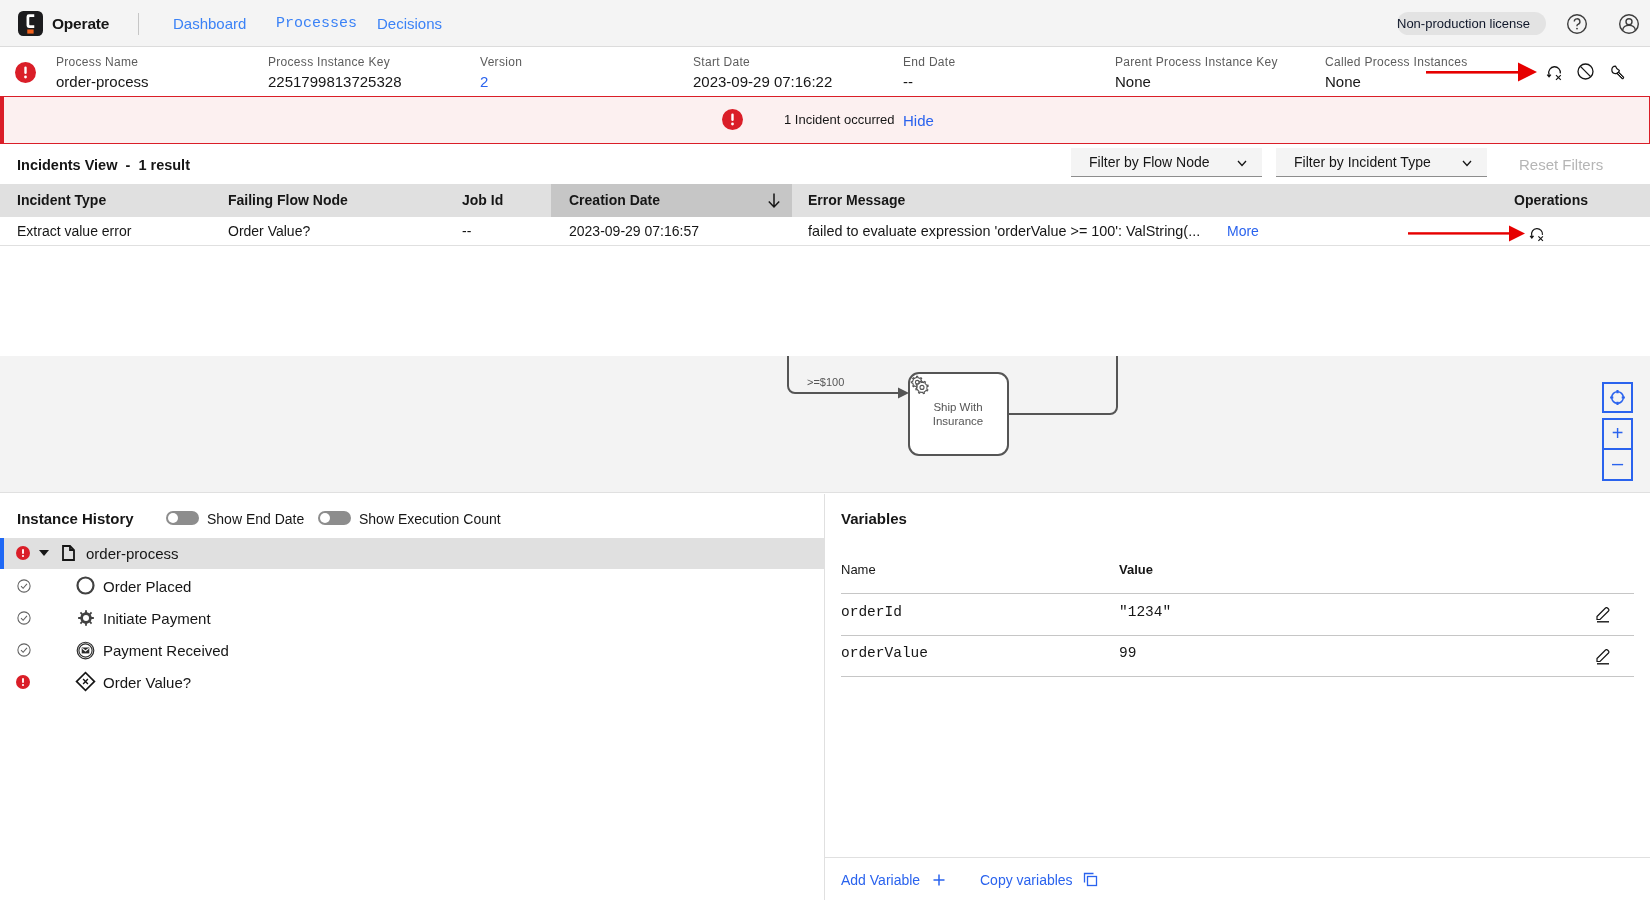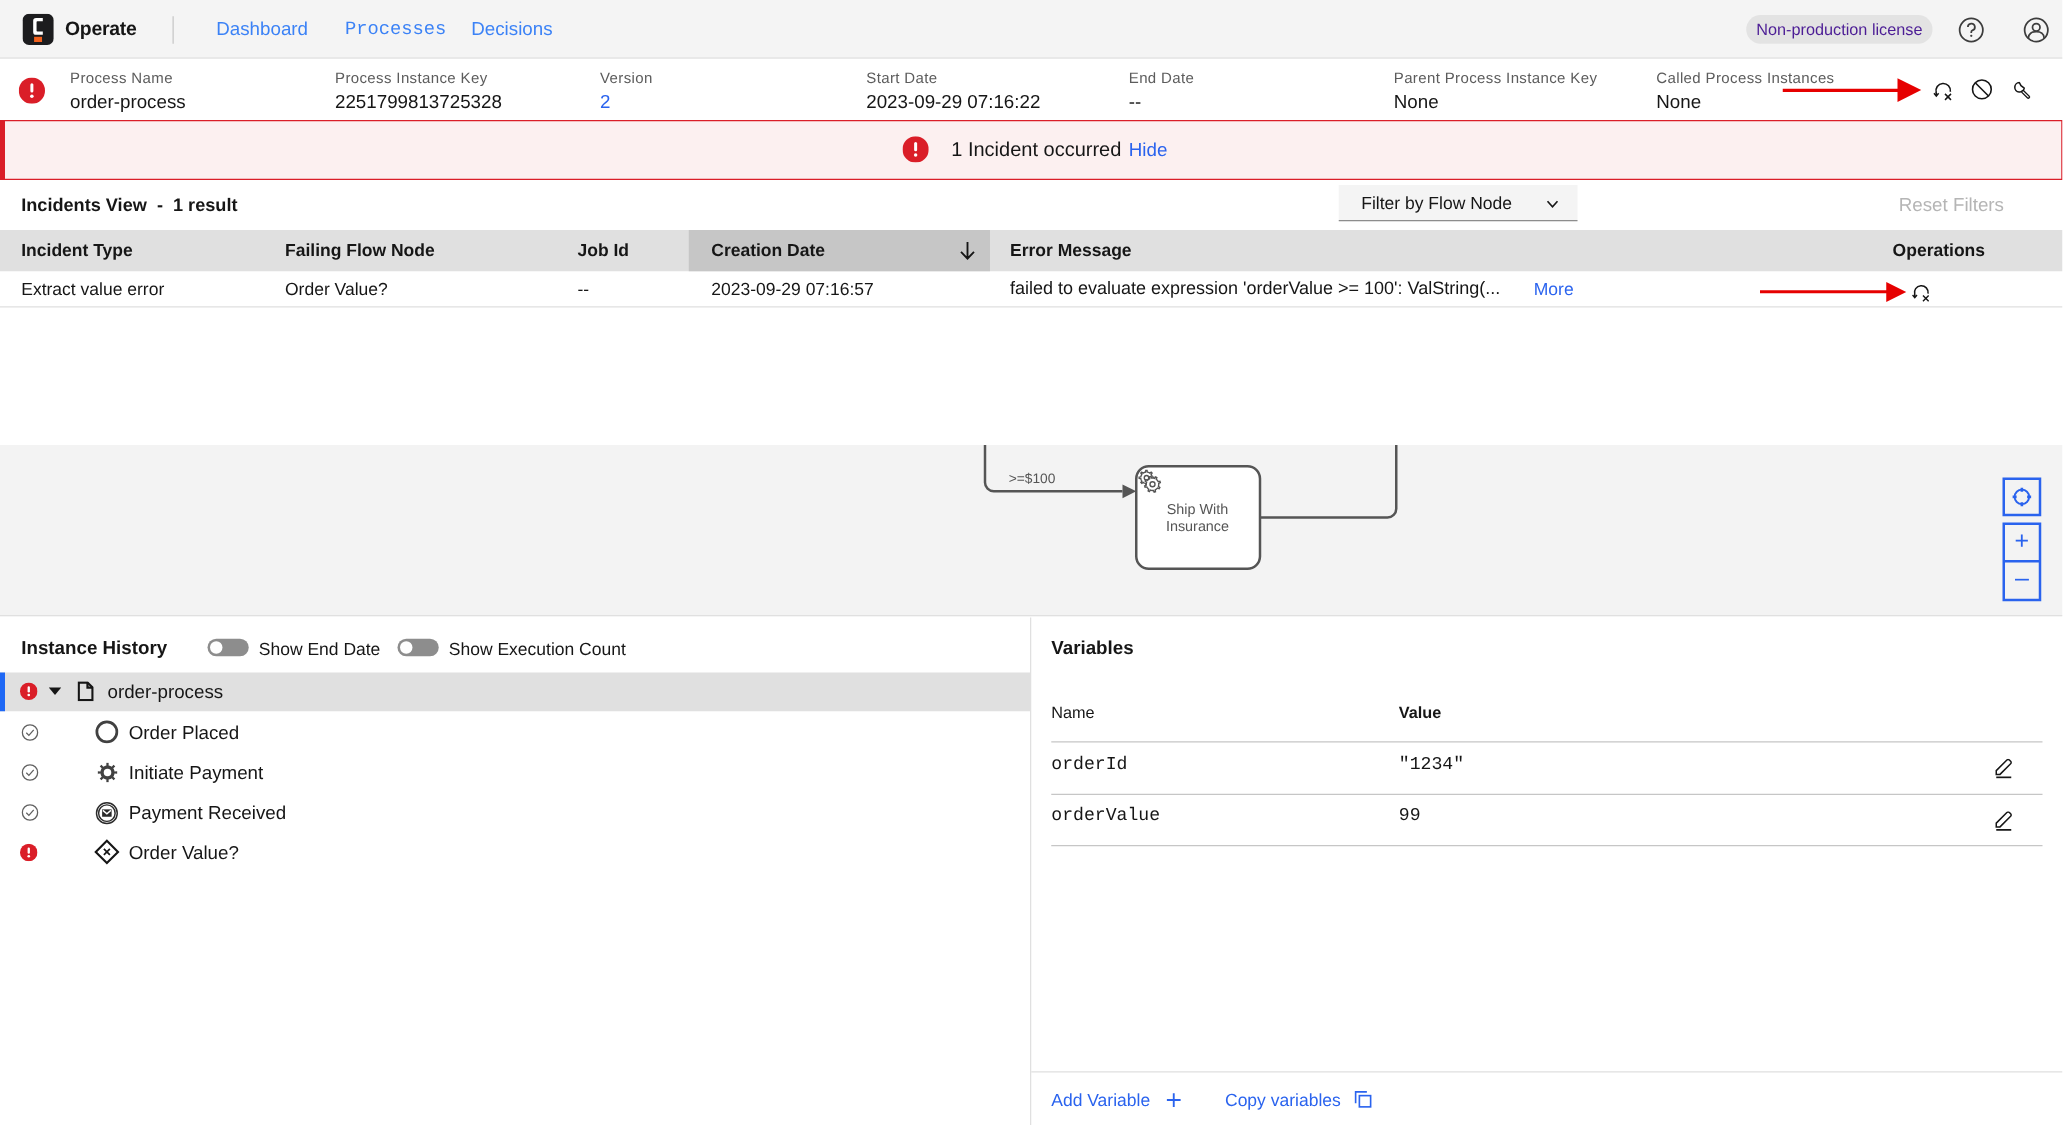--- a/index.html
+++ b/index.html
@@ -44,21 +44,21 @@
   <svg id="logo2" class="abs" style="left:18px;top:11px;" width="25" height="25" viewBox="0 0 24 24">
     <rect x="0" y="0" width="24" height="24" rx="5" fill="#1c1c1e"></rect>
     <path d="M15.6 3.2 H10.4 Q8.2 3.2 8.2 5.4 V14 Q8.2 16.2 10.4 16.2 H15.6 V13.6 H11.4 Q10.8 13.6 10.8 13 V6.4 Q10.8 5.8 11.4 5.8 H15.6 Z" fill="#fff"></path>
     <rect x="8.9" y="17.7" width="6.1" height="4" fill="#f1611d"></rect>
   </svg>
   <div class="abs" style="left:52px;top:0;height:47px;line-height:47px;font-size:15.5px;font-weight:bold;letter-spacing:-0.2px;">Operate</div>
   <div class="abs" style="left:138px;top:13px;width:1px;height:22px;background:#c6c6c6;"></div>
   <div class="abs navlink" style="left:173px;">Dashboard</div>
   <div class="abs navlink" style="left:276px;font-family:Liberation Mono, monospace;">Processes</div>
   <div class="abs navlink" style="left:377px;">Decisions</div>
-  <div class="abs" style="left:1397px;top:12px;width:149px;height:23px;background:#e3e3e3;border-radius:12px;text-align:center;line-height:23px;font-size:13px;color:#4c1d95;">Non-production license</div>
+  <div class="abs" style="left:1397px;top:12px;width:149px;height:23px;background:#e3e3e3;border-radius:12px;line-height:23px;font-size:13px;color:#0f172a;">Non-production license</div>
   <svg class="abs" style="left:1566px;top:13px;" width="22" height="22" viewBox="0 0 22 22" fill="none" stroke="#3d3d3d" stroke-width="1.4">
     <circle cx="11" cy="11" r="9.3"></circle>
     <path d="M8.3 8.6 a2.8 2.8 0 1 1 3.6 2.7 c-.7.25-.9.6-.9 1.4 v.6" fill="none"></path>
     <circle cx="11" cy="15.6" r="0.9" fill="#3d3d3d" stroke="none"></circle>
   </svg>
   <svg class="abs" style="left:1618px;top:13px;" width="22" height="22" viewBox="0 0 22 22" fill="none" stroke="#3d3d3d" stroke-width="1.4">
     <circle cx="11" cy="11" r="9.3"></circle>
     <circle cx="11" cy="8.8" r="3"></circle>
     <path d="M4.7 17.5 c0-3.4 2.8-5.3 6.3-5.3 s6.3 1.9 6.3 5.3"></path>
   </svg>
@@ -103,26 +103,32 @@
     <path d="M8.4 8.4 L12.6 12.6" stroke="#161616" stroke-width="3.1" stroke-linecap="round"></path>
     <path d="M8.45 8.45 L12.55 12.55" stroke="#ffffff" stroke-width="0.95" stroke-linecap="round"></path>
   </svg>
 
   <div id="banner" class="abs"></div>
   <svg class="abs" style="left:722px;top:109px;" width="21" height="21" viewBox="0 0 21 21">
     <circle cx="10.5" cy="10.5" r="10.5" fill="#da1e28"></circle>
     <rect x="9.3" y="4.5" width="2.4" height="7.5" rx="1.2" fill="#fff"></rect>
     <circle cx="10.5" cy="15" r="1.4" fill="#fff"></circle>
   </svg>
-  <div class="abs" style="left:761px;top:112px;font-size:16px;">1 Incident occurred</div>
+  <div class="abs" style="left:784px;top:112px;font-size:13px;">1 Incident occurred</div>
   <div class="abs bluelink" style="left:903px;top:112px;font-size:15px;">Hide</div>
 
   <div class="abs" style="left:17px;top:156.5px;font-size:14.5px;font-weight:bold;">Incidents View&nbsp;&nbsp;-&nbsp;&nbsp;1 result</div>
   <div class="abs dropdown" style="left:1071px;width:191px;">
     <span style="position:absolute;left:18px;top:6px;">Filter by Flow Node</span>
+    <svg style="position:absolute;right:14px;top:9px;" width="12" height="12" viewBox="0 0 12 12" fill="none" stroke="#161616" stroke-width="1.3">
+        <path d="M2 4 L6 8.5 L10 4"></path>
+      </svg>
+  </div>
+  <div class="abs dropdown" style="left:1276px;width:211px;">
+    <span style="position:absolute;left:18px;top:6px;">Filter by Incident Type</span>
     <svg style="position:absolute;right:14px;top:9px;" width="12" height="12" viewBox="0 0 12 12" fill="none" stroke="#161616" stroke-width="1.3">
         <path d="M2 4 L6 8.5 L10 4"></path>
       </svg>
   </div>
   <div class="abs" style="left:1519px;top:156px;font-size:15px;color:#b5b5b5;">Reset Filters</div>
 
   <div id="thead" class="abs">
     <div class="sorted"></div>
     <div class="th" style="left:17px;">Incident Type</div>
     <div class="th" style="left:228px;">Failing Flow Node</div>

